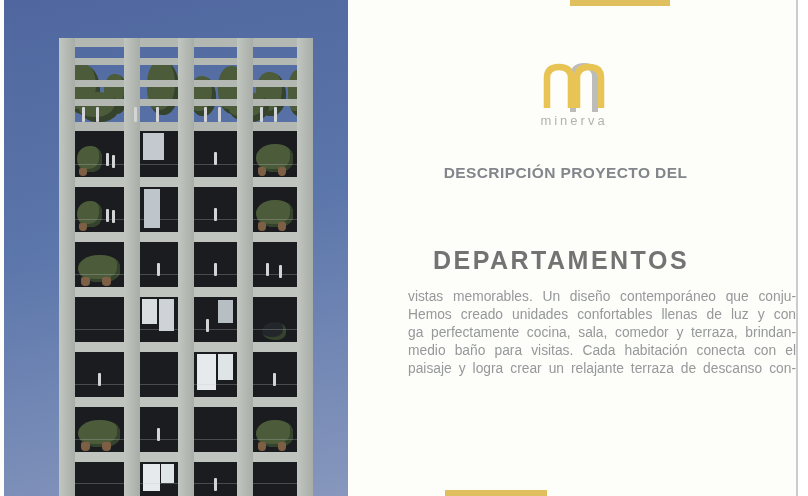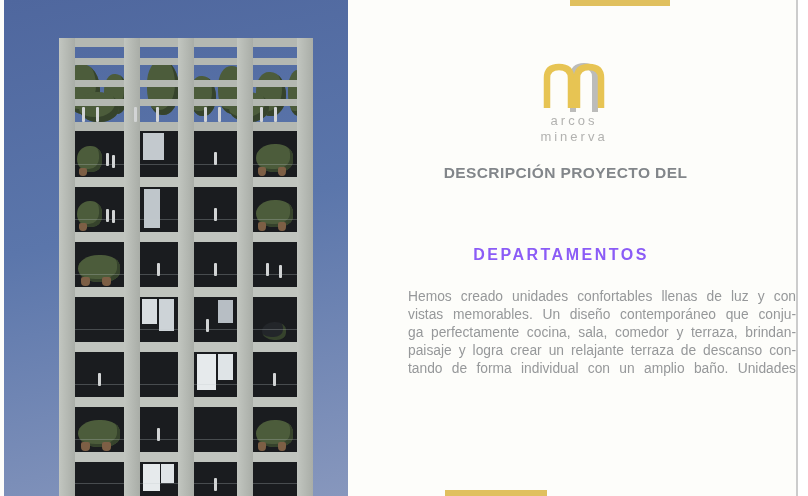--- a/index.html
+++ b/index.html
@@ -20,21 +20,21 @@
   
   .logo { position:absolute; left:474px; top:61px; width:200px; text-align:center; }
   .logo svg { display:block; margin:0 auto; }
   .logo-word { font-size:13px; letter-spacing:3px; color:#b2b2b0; line-height:16px; }
 
   
   .title-block { position:absolute; left:408px; top:163px; width:315px; text-align:center; }
   .kicker { font-size:15.5px; font-weight:bold; letter-spacing:0.4px; color:#82868a; line-height:19px; }
   .main-title { font-size:37px; font-weight:bold; letter-spacing:1.5px; color:#e6c45c; line-height:39px; }
   .section-heading { position:absolute; left:405px; top:246px; width:312px; text-align:center;
-                     font-size:16px; font-weight:bold; letter-spacing:2.5px; color:#8b5cf6; }
+                     font-size:25px; font-weight:bold; letter-spacing:2.5px; color:#737373; }
 
   
   .body-copy { position:absolute; left:408px; top:288px; width:388px; color:#96989a; font-size:13.8px; }
   .body-line { line-height:17.9px; text-align:justify; text-align-last:justify; white-space:nowrap; }
   .body-line.last { text-align-last:left; }
 </style>
 </head>
 <body>
 
 <div class="page">
@@ -129,33 +129,32 @@
 
   <div class="top-bar"></div>
   <div class="bottom-bar"></div>
 
   <div class="logo">
     <svg width="62" height="52" viewBox="0 0 62 52">
       <path d="M30,51 L30,16 Q30,5 41,5 Q52,5 52,16 L52,51" fill="none" stroke="#bcbcba" stroke-width="6"></path>
       <path d="M4,47 L4,17 Q4,6 16,6 Q28,6 28,17 L28,47" fill="none" stroke="#e7c453" stroke-width="6.5"></path>
       <path d="M34,47 L34,17 Q34,6 46,6 Q58,6 58,17 L58,47" fill="none" stroke="#e7c453" stroke-width="6.5"></path>
     </svg>
-    <div class="logo-word">arcos</div>
     <div class="logo-word">minerva</div>
   </div>
 
   <div class="title-block">
     <div class="kicker">DESCRIPCIÓN PROYECTO DEL</div>
   </div>
 
   <div class="section-heading">DEPARTAMENTOS</div>
 
   <div class="body-copy">
+      <div class="body-line">vistas memorables. Un diseño contemporáneo que conju-</div>
       <div class="body-line">Hemos creado unidades confortables llenas de luz y con</div>
-      <div class="body-line">vistas memorables. Un diseño contemporáneo que conju-</div>
       <div class="body-line">ga perfectamente cocina, sala, comedor y terraza, brindan-</div>
+      <div class="body-line">medio baño para visitas. Cada habitación conecta con el</div>
       <div class="body-line">paisaje y logra crear un relajante terraza de descanso con-</div>
-      <div class="body-line">tando de forma individual con un amplio baño. Unidades</div>
     </div>
 
   <div class="right-edge-line"></div>
 </div>
 <div class="right-white-strip"></div>
 
 </body></html>

